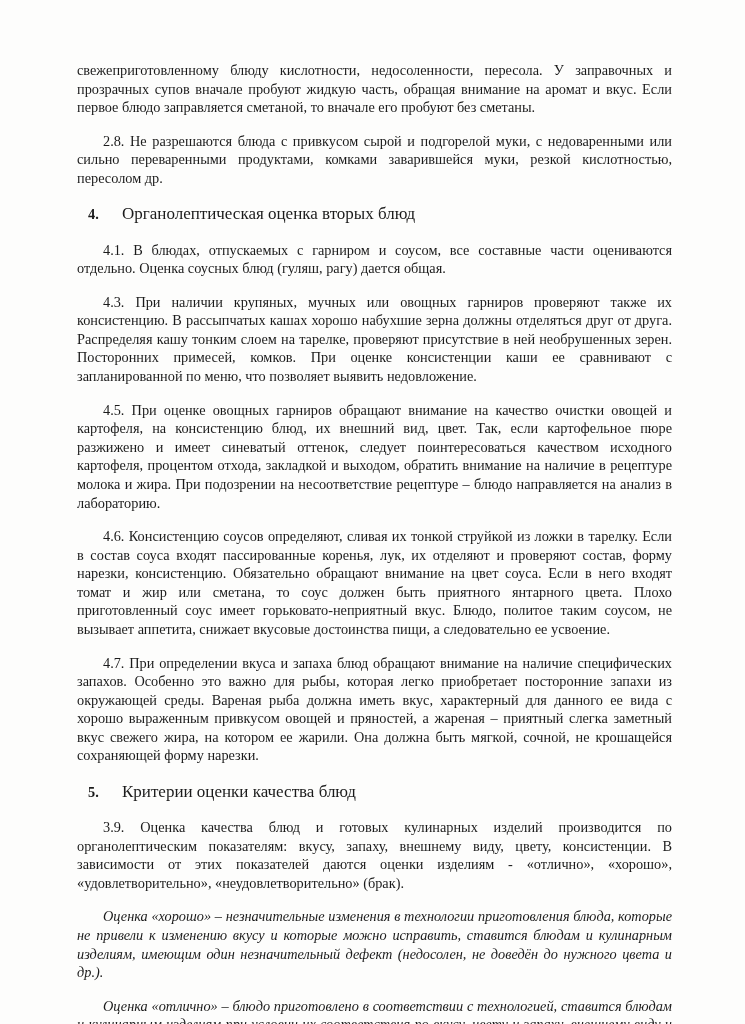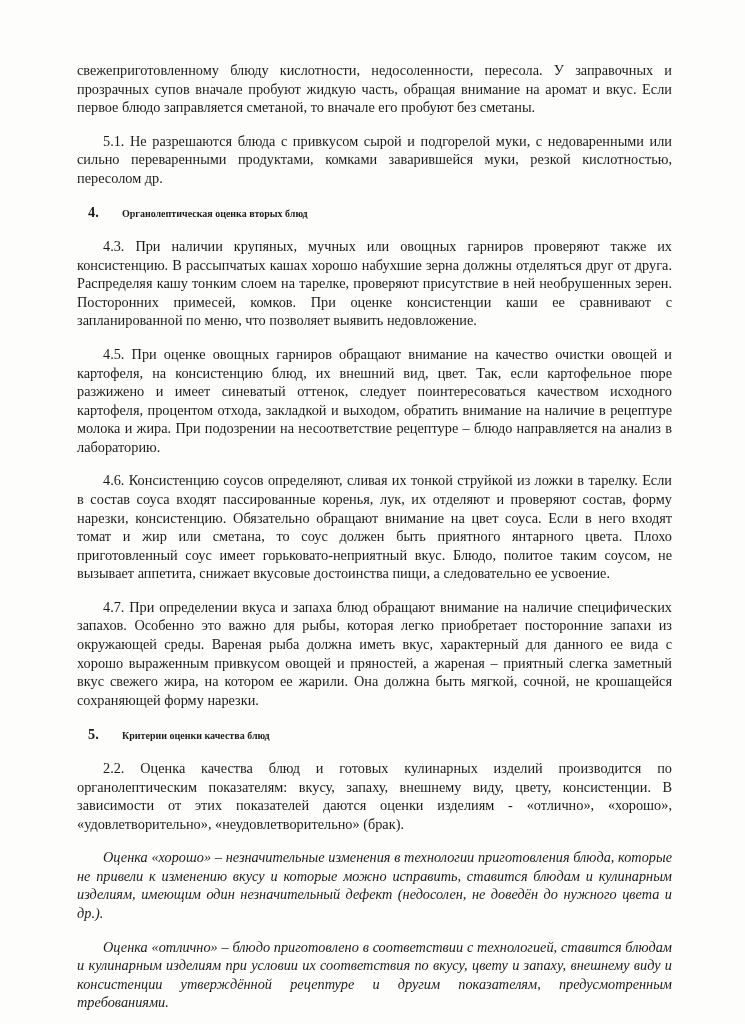--- a/index.html
+++ b/index.html
@@ -43,60 +43,61 @@
     margin: 16px 0 6px 0;
     padding-left: 26px;
   }
   .section-head .num {
     font-weight: bold;
     width: 34px;
     flex: 0 0 34px;
     font-size: 14.3px;
   }
   .section-head .title {
-    font-weight: bold;
-    font-size: 10px;
+    font-weight: normal;
+    font-size: 17px;
   }
   .block {
     margin-top: 0;
   }
   em.ital {
     font-style: italic;
   }
 </style>
 </head>
 <body>
 
 <div class="page">
   <div class="doc-body">
 
     <div class="block">
       <p class="para no-indent">свежеприготовленному блюду кислотности, недосоленности, пересола. У заправочных и прозрачных супов вначале пробуют жидкую часть, обращая внимание на аромат и вкус. Если первое блюдо заправляется сметаной, то вначале его пробуют без сметаны.</p>
-      <p class="para">5.1. Не разрешаются блюда с привкусом сырой и подгорелой муки, с недоваренными или сильно переваренными продуктами, комками заварившейся муки, резкой кислотностью, пересолом др.</p>
+      <p class="para">2.8. Не разрешаются блюда с привкусом сырой и подгорелой муки, с недоваренными или сильно переваренными продуктами, комками заварившейся муки, резкой кислотностью, пересолом др.</p>
     </div>
 
     <div class="section-head">
       <span class="num">4.</span>
       <span class="title">Органолептическая оценка вторых блюд</span>
     </div>
 
     <div class="block">
+      <p class="para">4.1. В блюдах, отпускаемых с гарниром и соусом, все составные части оцениваются отдельно. Оценка соусных блюд (гуляш, рагу) дается общая.</p>
       <p class="para">4.3. При наличии крупяных, мучных или овощных гарниров проверяют также их консистенцию. В рассыпчатых кашах хорошо набухшие зерна должны отделяться друг от друга. Распределяя кашу тонким слоем на тарелке, проверяют присутствие в ней необрушенных зерен. Посторонних примесей, комков. При оценке консистенции каши ее сравнивают с запланированной по меню, что позволяет выявить недовложение.</p>
       <p class="para">4.5. При оценке овощных гарниров обращают внимание на качество очистки овощей и картофеля, на консистенцию блюд, их внешний вид, цвет. Так, если картофельное пюре разжижено и имеет синеватый оттенок, следует поинтересоваться качеством исходного картофеля, процентом отхода, закладкой и выходом, обратить внимание на наличие в рецептуре молока и жира. При подозрении на несоответствие рецептуре – блюдо направляется на анализ в лабораторию.</p>
       <p class="para">4.6. Консистенцию соусов определяют, сливая их тонкой струйкой из ложки в тарелку. Если в состав соуса входят пассированные коренья, лук, их отделяют и проверяют состав, форму нарезки, консистенцию. Обязательно обращают внимание на цвет соуса. Если в него входят томат и жир или сметана, то соус должен быть приятного янтарного цвета. Плохо приготовленный соус имеет горьковато-неприятный вкус. Блюдо, политое таким соусом, не вызывает аппетита, снижает вкусовые достоинства пищи, а следовательно ее усвоение.</p>
       <p class="para">4.7. При определении вкуса и запаха блюд обращают внимание на наличие специфических запахов. Особенно это важно для рыбы, которая легко приобретает посторонние запахи из окружающей среды. Вареная рыба должна иметь вкус, характерный для данного ее вида с хорошо выраженным привкусом овощей и пряностей, а жареная – приятный слегка заметный вкус свежего жира, на котором ее жарили. Она должна быть мягкой, сочной, не крошащейся сохраняющей форму нарезки.</p>
     </div>
 
     <div class="section-head">
       <span class="num">5.</span>
       <span class="title">Критерии оценки качества блюд</span>
     </div>
 
     <div class="block">
-      <p class="para">2.2. Оценка качества блюд и готовых кулинарных изделий производится по органолептическим показателям: вкусу, запаху, внешнему виду, цвету, консистенции. В зависимости от этих показателей даются оценки изделиям - «отлично», «хорошо», «удовлетворительно», «неудовлетворительно» (брак).</p>
+      <p class="para">3.9. Оценка качества блюд и готовых кулинарных изделий производится по органолептическим показателям: вкусу, запаху, внешнему виду, цвету, консистенции. В зависимости от этих показателей даются оценки изделиям - «отлично», «хорошо», «удовлетворительно», «неудовлетворительно» (брак).</p>
 
       <p class="para"><em class="ital">Оценка «хорошо»</em><em class="ital"> – незначительные изменения в технологии приготовления блюда, которые не привели к изменению вкусу и которые можно исправить, ставится блюдам и кулинарным изделиям, имеющим один незначительный дефект (недосолен, не доведён до нужного цвета и др.).</em></p>
 
       <p class="para"><em class="ital">Оценка «отлично»</em><em class="ital"> – блюдо приготовлено в соответствии с технологией, ставится блюдам и кулинарным изделиям при условии их соответствия по вкусу, цвету и запаху, внешнему виду и консистенции утверждённой рецептуре и другим показателям, предусмотренным требованиями.</em></p>
     </div>
 
   </div>
 </div>
 
 </body></html>

